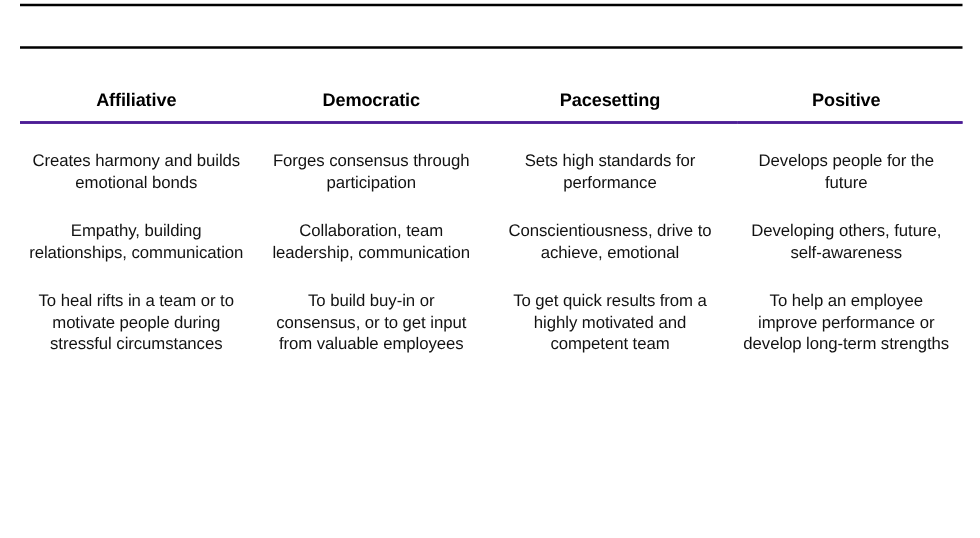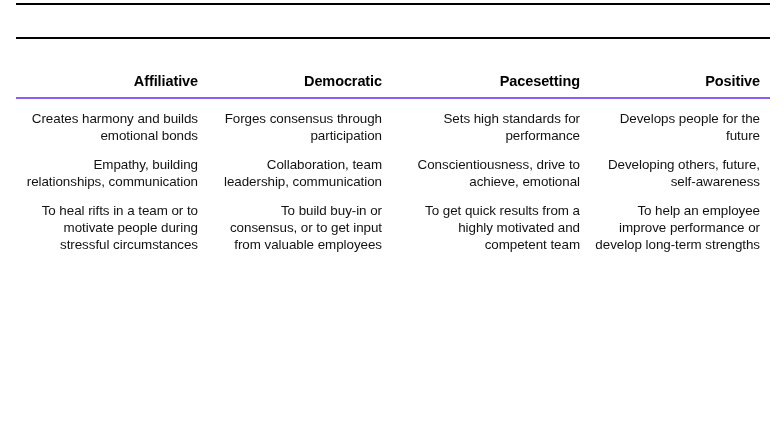--- a/index.html
+++ b/index.html
@@ -53,41 +53,41 @@
     width: 754px;
     table-layout: fixed;
   }
 
   table.styles-table col.c1 { width: 192px; }
   table.styles-table col.c2 { width: 184px; }
   table.styles-table col.c3 { width: 198px; }
   table.styles-table col.c4 { width: 180px; }
 
   table.styles-table th {
-    text-align: right;
+    text-align: center;
     vertical-align: bottom;
     font-weight: bold;
     font-size: 14.5px;
     line-height: 18px;
     letter-spacing: -0.1px;
     color: #000000;
     padding: 0 10px 7px 4px;
-    border-bottom: 2px solid #8b5cf6;
+    border-bottom: 2px solid #4c1d95;
     margin-left: 36px;
   }
 
   table.styles-table td {
-    text-align: right;
+    text-align: center;
     vertical-align: top;
     font-weight: normal;
     font-size: 13.4px;
     line-height: 17.4px;
     letter-spacing: -0.05px;
     color: #121212;
-    padding: 11px 10px 0 4px;
+    padding: 21px 10px 0 4px;
     border: none;
   }
 
   
   table.styles-table tr.row-effect td {
     padding-top: 26px;
   }
 
   .cell-text {
     display: block;

